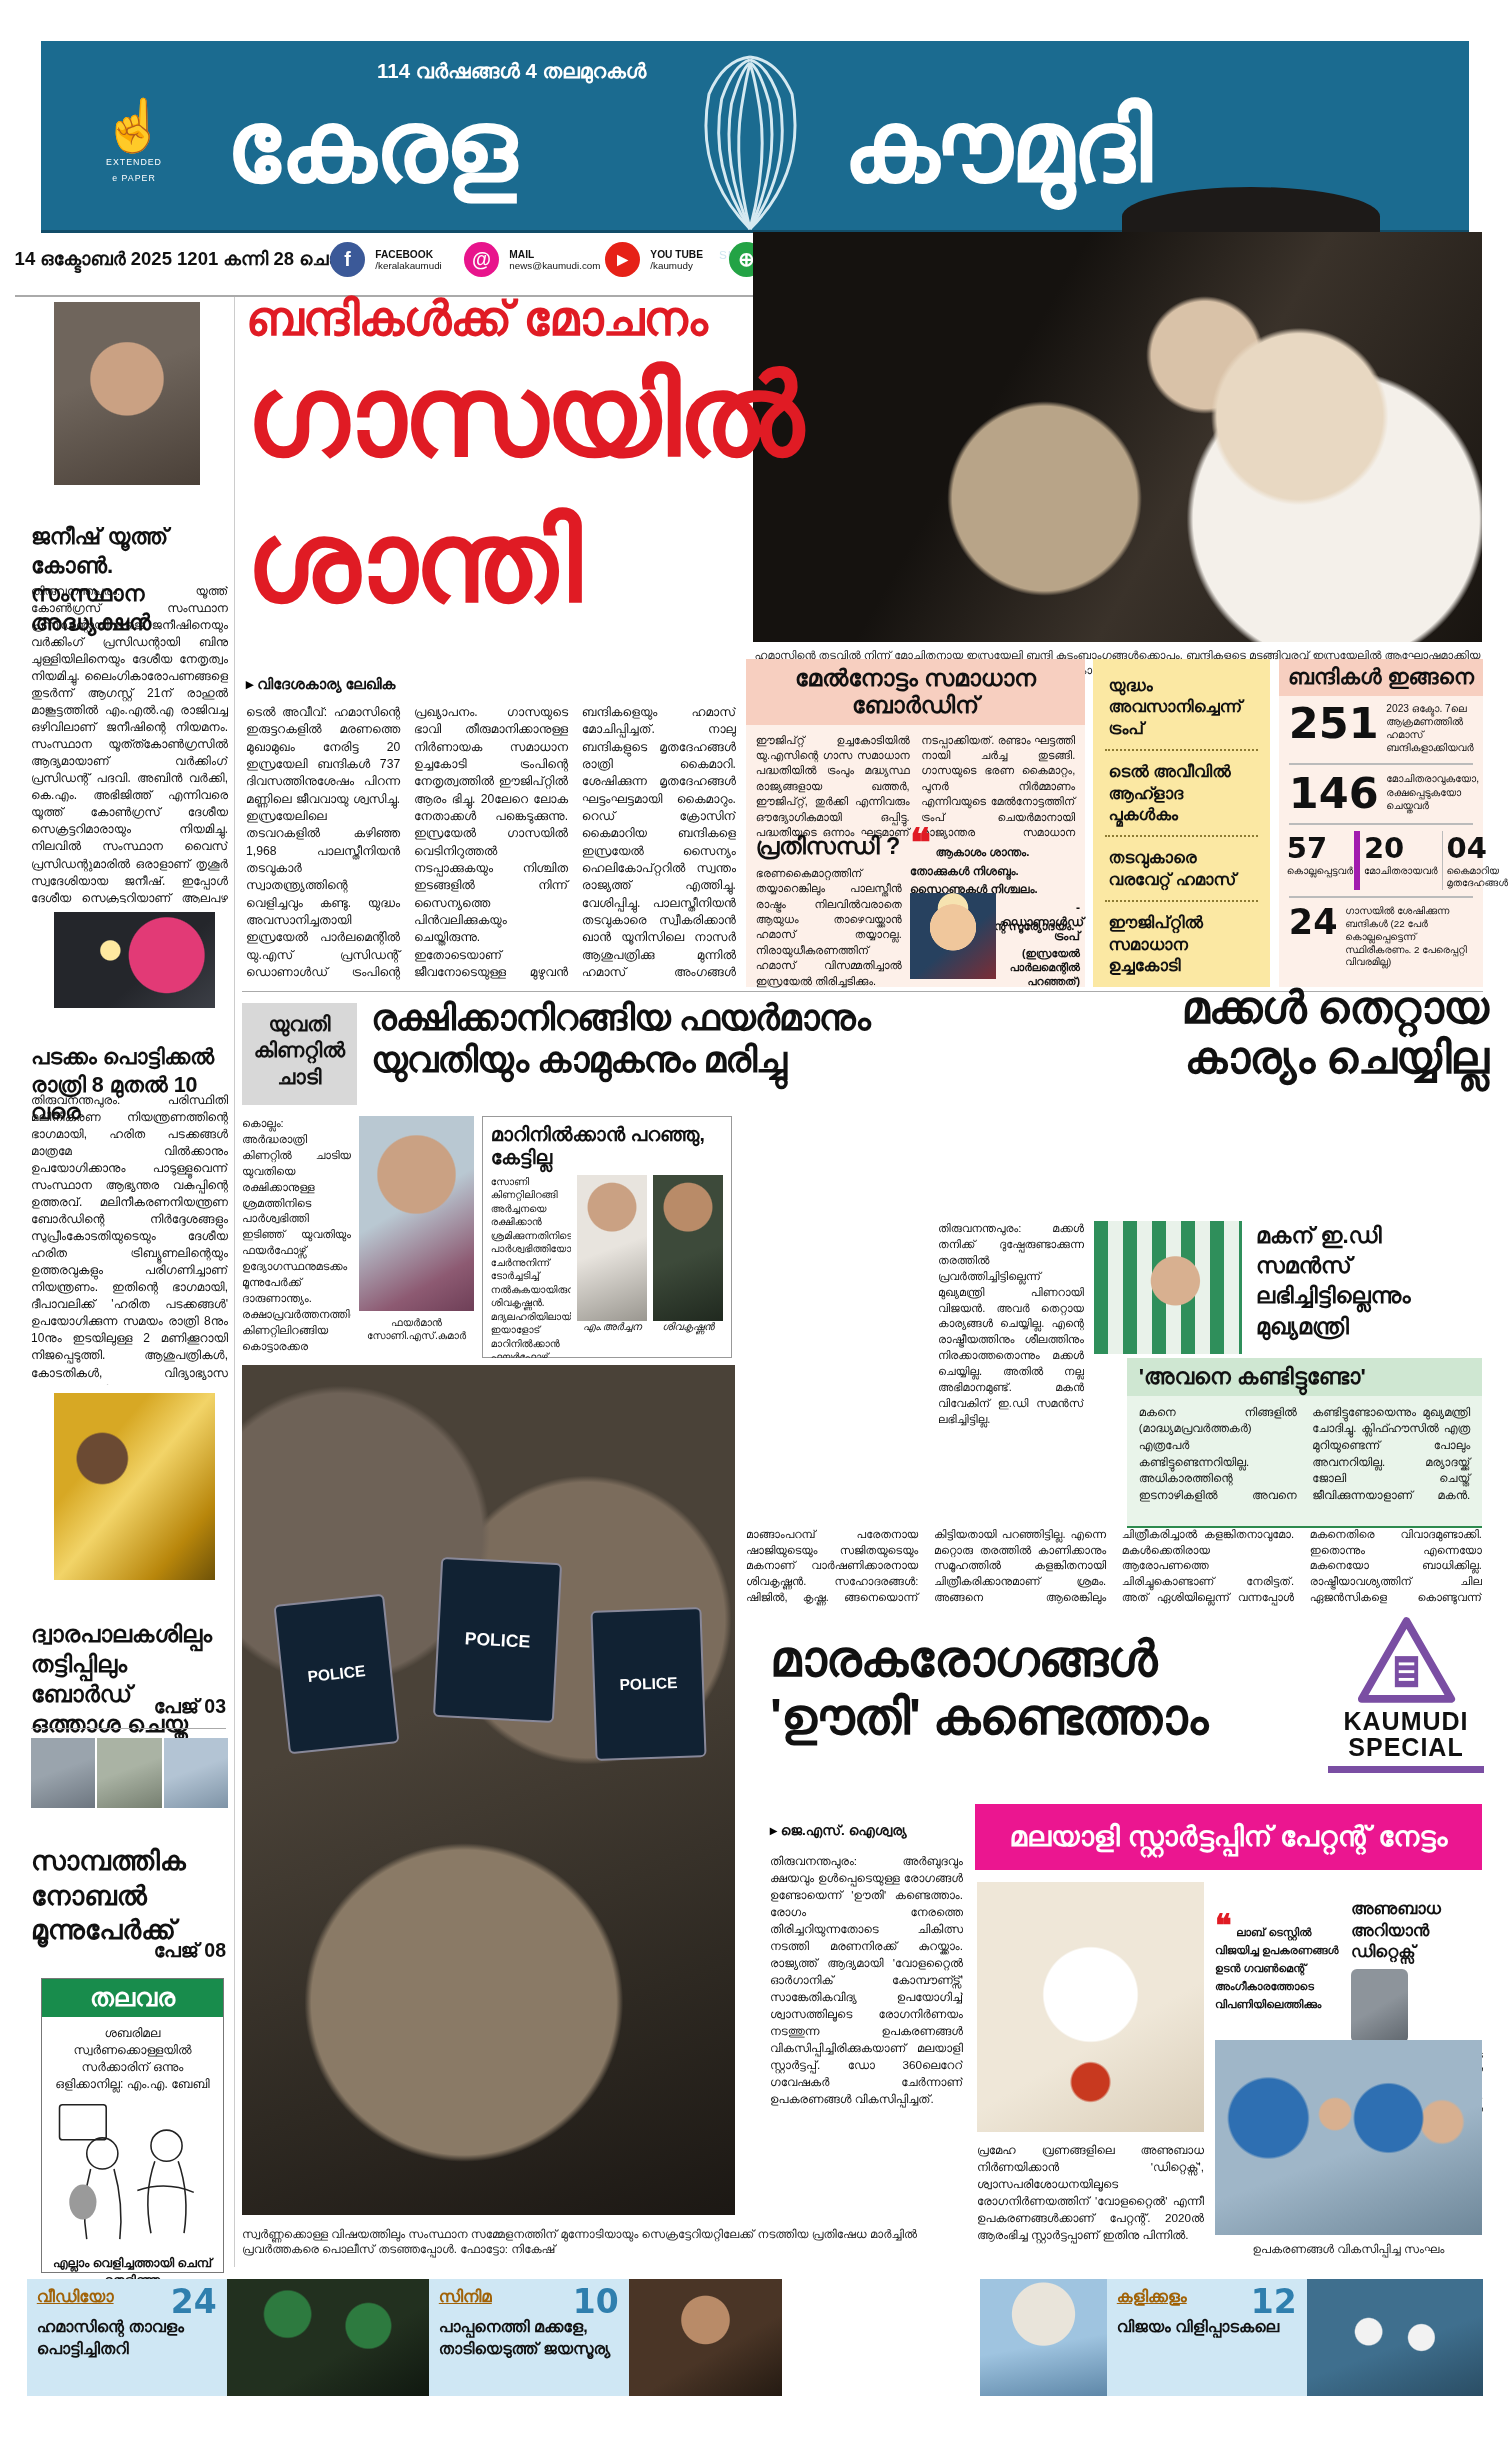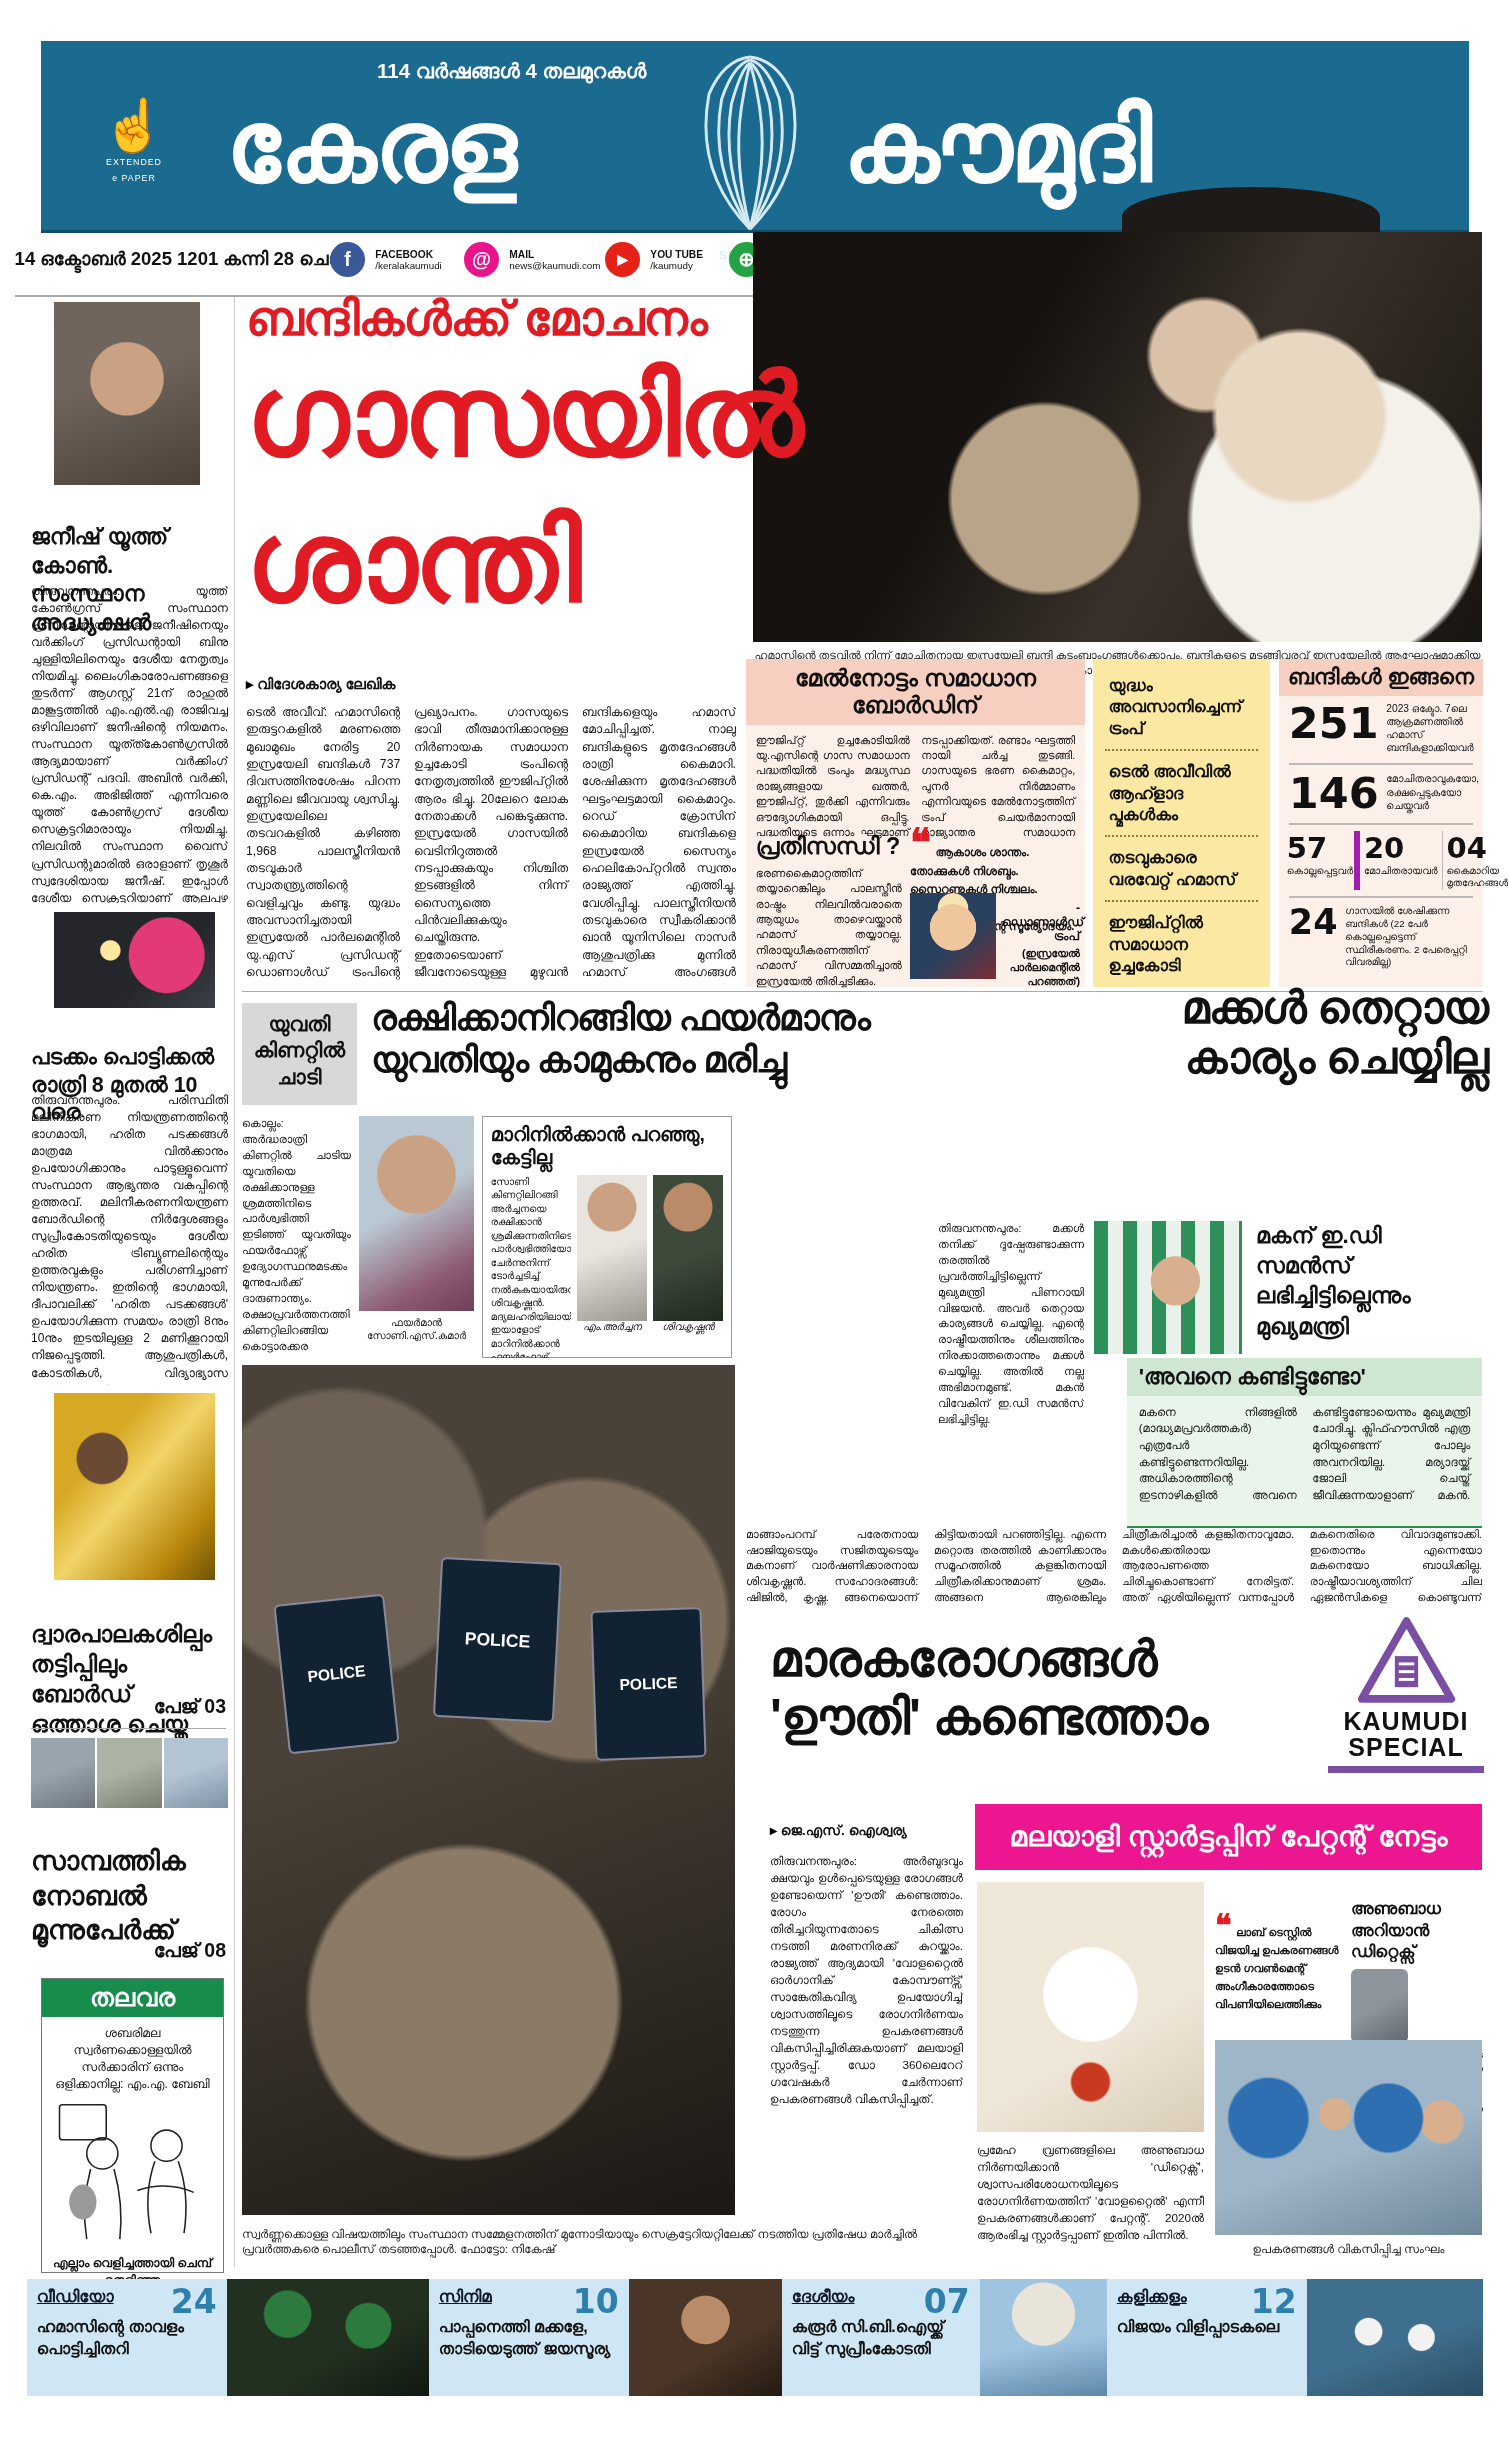--- a/index.html
+++ b/index.html
@@ -78,21 +78,21 @@
 
   
   .oothi-h{font-weight:900;font-size:50px;line-height:1.15;letter-spacing:-1px;}
   .ksp-t{font-weight:900;font-size:25px;line-height:1.02;letter-spacing:1px;}
   .pink-banner{background:#eb1690;color:#fff;font-weight:900;font-size:28px;text-align:center;line-height:66px;}
   .detex-h{font-weight:900;font-size:16.6px;line-height:1.3;}
   .bodytx{font-size:11.7px;line-height:1.45;}
 
   
   .strip-box{background:#cfe7f4;padding:7.8px 9.8px;}
-  .strip-sec{color:#0f172a;font-weight:900;font-size:16.6px;text-decoration:underline;display:inline-block;}
+  .strip-sec{color:#a16207;font-weight:900;font-size:16.6px;text-decoration:underline;display:inline-block;}
   .strip-num{color:#2f7fae;font-weight:900;font-size:33px;float:right;line-height:.9;font-family:"DejaVu Sans",sans-serif;}
   .strip-hl{font-weight:900;font-size:16px;line-height:1.35;margin-top:5.9px;clear:both;}
   .shield{position:absolute;background:#123;color:#fff;font-weight:900;border:2px solid #889;
           border-radius:5.9px;text-align:center;}
 </style>
 </head>
 <body>
 
 <div id="page">
 
@@ -415,25 +415,20 @@
 
   <div class="abs strip-box" style="left:429px;top:2279px;width:180px;height:101px;">
     <span class="strip-sec">സിനിമ</span>
     <span class="strip-num">10</span>
     <div class="strip-hl">പാപ്പനെത്തി മക്കളേ, താടിയെടുത്ത് ജയസൂര്യ</div>
   </div>
   <div class="abs photo" style="left:629px;top:2279px;width:153px;height:117px;
        background:radial-gradient(circle at 50% 35%, #b98b68 0 22%, transparent 23%),
                   linear-gradient(150deg,#4a3526 0 60%,#241a12 100%);"></div>
 
-  <div class="abs strip-box" style="left:782px;top:2279px;width:178px;height:101px;">
-    <span class="strip-sec">ദേശീയം</span>
-    <span class="strip-num">07</span>
-    <div class="strip-hl">കരൂർ സി.ബി.ഐയ്ക്ക് വിട്ട് സുപ്രീംകോടതി</div>
-  </div>
   <div class="abs photo" style="left:980px;top:2279px;width:127px;height:117px;
        background:radial-gradient(circle at 50% 30%, #e9e4da 0 30%, transparent 31%),
                   linear-gradient(170deg,#9fc4e0 0 55%,#5e87a8 100%);"></div>
 
   <div class="abs strip-box" style="left:1107px;top:2279px;width:180px;height:101px;">
     <span class="strip-sec">കളിക്കളം</span>
     <span class="strip-num">12</span>
     <div class="strip-hl">വിജയം വിളിപ്പാടകലെ</div>
   </div>
   <div class="abs photo" style="left:1307px;top:2279px;width:176px;height:117px;

